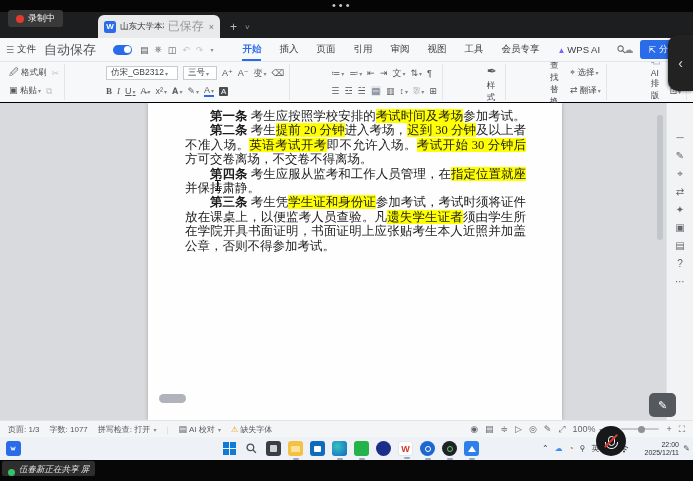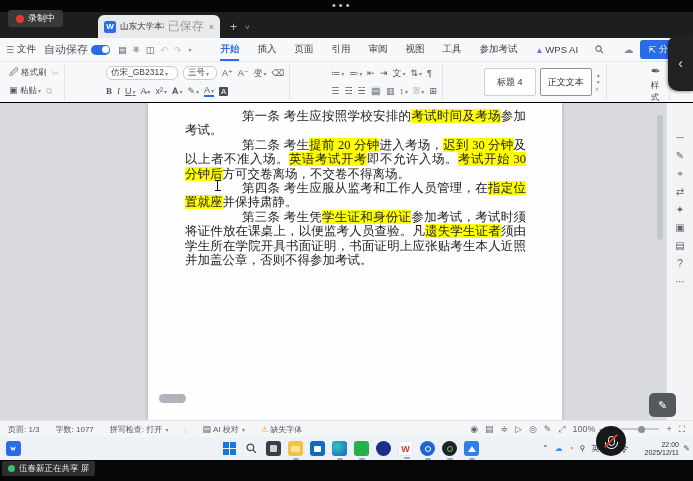--- a/index.html
+++ b/index.html
@@ -35,42 +35,42 @@
   .tab-title { font-size:8.5px; color:#333; white-space:nowrap; overflow:hidden; max-width:62px; }
   .tab-saved { font-size:12px; color:#999; white-space:nowrap; }
   .tab-x { font-size:9px; color:#777; margin-left:1px; }
   .newtab { color:#b9babc; font-size:12px; margin:0 0 4px 10px; }
   .tablist { color:#9b9c9e; font-size:8px; margin:0 0 6px 8px; }
 
   .menubar { height:24px; background:#f7f8f9; border-bottom:1px solid #e4e6e9; display:flex; align-items:center;
     font-size:9.5px; color:#3a3d42; padding:0 6px; position:relative; }
   .mb-file { display:flex; align-items:center; gap:3px; margin-right:8px; }
   .hamb { color:#6a6d72; font-size:9px; }
-  .autosave { display:flex; align-items:center; gap:3px; font-size:11px; color:#55585e; }
+  .autosave { display:flex; align-items:center; gap:17px; font-size:13px; color:#55585e; }
   .toggle { width:19px; height:10px; border-radius:5px; background:#2a6be9; position:relative; }
   .toggle::after { content:""; position:absolute; right:1.5px; top:1.5px; width:7px; height:7px; border-radius:50%; background:#fff; }
   .qicons { display:flex; align-items:center; gap:6px; margin:0 8px; color:#5b5e64; font-size:9px; }
   .qicons .dis { color:#c3c5c9; }
   .menus { display:flex; align-items:center; margin-left:12px; }
   .menu-item { padding:4px 9px; cursor:default; position:relative; }
   .menu-item.active { color:#2a6be9; font-weight:bold; }
   .menu-item.active::after { content:""; position:absolute; left:9px; right:9px; bottom:-1px; height:2px; background:#2a6be9; }
   .ai-tri { color:#7b61ff; font-size:8px; margin-right:2px; }
   .mb-search { color:#6a6d72; margin-left:8px; }
   .mb-right { position:absolute; right:6px; top:0; height:100%; display:flex; align-items:center; gap:7px; }
   .cloud-ic { color:#8a8d92; font-size:10px; }
   .share-btn { background:#2a6be9; color:#fff; border-radius:3px; font-size:9px; padding:3px 10px 3px 8px; display:flex; gap:3px; align-items:center; }
 
   .toolbar { height:41px; background:#f7f8f9; border-bottom:1px solid #000000; display:flex; align-items:stretch; padding:2px 4px;gap:36px; }
   .tgroup { display:flex; flex-direction:column; justify-content:space-around; padding:0 5px; border-right:1px solid #e3e5e8; }
   .trow { display:flex; align-items:center; gap:5px; height:16px; font-size:8.5px; color:#45484e; white-space:nowrap; }
   .tg-ic { font-size:9px; color:#55585e; }
   .dis { color:#c3c5c9 !important; }
   .dd { font-size:6px; color:#85888d; margin-left:1px; }
-  .selbox { border:1px solid #c8cbd0; background:#fff; border-radius:6px; display:flex; align-items:center;
+  .selbox { border:1px solid #c8cbd0; background:#fff; border-radius:0; display:flex; align-items:center;
     padding:1px 4px; font-size:8.5px; color:#3a3d42; height:14px; }
   .fx-b { font-weight:bold; font-family:"Liberation Serif",serif; }
   .fx-i { font-style:italic; font-family:"Liberation Serif",serif; }
   .fx-u { text-decoration:underline; }
   .fcolor { border-bottom:2px solid #2a6be9; line-height:8px; }
   .shadebox { background:#4a4d52; color:#fff; padding:0 2px; border-radius:1px; font-size:8px; }
   .alit { font-size:9px; color:#55585e; }
   .alit.sel { background:#dfe5ee; border-radius:2px; padding:0 1px; }
   .style-box { width:52px; height:28px; background:#fff; border:1px solid #cdd0d5; border-radius:2px;
     display:flex; align-items:center; justify-content:center; font-size:9px; color:#333; }
@@ -82,56 +82,56 @@
   .bigbtn .tg-ic { font-size:12px; }
   .twocol { display:flex; flex-direction:column; justify-content:space-around; }
 
   .canvas { flex:1; background:#d8dadd; position:relative; overflow:hidden; }
   .page { position:absolute; left:148px; top:0; width:414px; height:100%; background:#fefefe;
     box-shadow:0 0 4px rgba(0,0,0,.25); padding:6px 36px 0 37px; overflow:hidden; }
   .doc { font-family:"Liberation Serif","DejaVu Serif",serif; color:#1c1c1c; }
   .doc-attach { font-size:11.5px; margin-bottom:2px; }
   .doc-title { font-size:18px; font-weight:bold; text-align:center; margin:6px 0 8px; letter-spacing:1px; }
   .doc-para { font-size:12.5px; line-height:14.4px; text-align:justify; text-indent:2em; }
-  .doc-para .bold { font-weight:normal;margin-left:32px; }
+  .doc-para .bold { font-weight:bold; }
   .doc-para .hl { background:#ffff00; }
   .ibeam { position:absolute; left:217px; top:77px; width:1.4px; height:11px; background:#111; }
   .ibeam::before,.ibeam::after { content:""; position:absolute; left:-2px; width:5.5px; height:1.3px; background:#111; }
   .ibeam::after { bottom:0; }
   .collab-pill { position:absolute; left:159px; top:291px; width:27px; height:9px; border-radius:5px;
     background:#a7abb1; opacity:.9; }
   .vscroll { position:absolute; right:30px; top:12px; width:6px; height:125px; border-radius:3px; background:#c2c5ca; }
   .right-strip { position:absolute; right:0; top:0; width:27px; height:100%; background:#f2f3f5;
     border-left:1px solid #e0e2e5; display:flex; flex-direction:column; align-items:center; gap:8px; padding-top:30px;
     color:#63666c; font-size:10px; }
   .right-strip .st-i { line-height:10px; }
 
   .statusbar { height:17px; background:#f4f5f7; border-top:1px solid #e1e3e6; display:flex; align-items:center;
-    font-size:8px; color:#55585e; padding:0 8px; gap:16px; }
+    font-size:8px; color:#55585e; padding:0 8px; gap:10px; }
   .sb-sep { color:#d4d6da; }
   .warn { color:#e59a12; font-size:8px; }
   .sb-right { margin-left:auto; display:flex; align-items:center; gap:7px; color:#63666c; font-size:9px; }
   .zoom-track { width:38px; height:2px; background:#c6c9ce; border-radius:1px; position:relative; }
   .zoom-knob { position:absolute; left:17px; top:-2.4px; width:7px; height:7px; border-radius:50%; background:#8e9196; }
 
   .taskbar { position:absolute; left:0; top:437px; width:693px; height:23px; background:#eef1f6;
     display:flex; align-items:center; }
   .tb-left { position:absolute; left:6px; display:flex; }
   .tb-center { position:absolute; left:222px; display:flex; align-items:center; gap:7px; }
   .tb-app { width:15px; height:15px; border-radius:3px; display:flex; align-items:center; justify-content:center; position:relative; }
   .run::after { content:""; position:absolute; bottom:-3.5px; left:4.5px; width:6px; height:2px; border-radius:1px; background:#9aa7bd; }
   .win-grid { display:grid; grid-template-columns:6px 6px; grid-template-rows:6px 6px; gap:1px; }
   .win-grid i { background:#0f7bd7; }
   .tb-tray { position:absolute; right:64px; display:flex; align-items:center; gap:6px; font-size:8px; color:#3c3f44; }
   .clock { position:absolute; right:14px; text-align:right; font-size:7px; color:#2e3136; line-height:8px; }
   .tray-pen { position:absolute; right:3px; color:#55585e; font-size:8px; }
 
   .bottom-strip { position:absolute; left:0; top:460px; width:693px; height:21px; background:#070707; }
   .share-pill { position:absolute; left:2px; top:1px; height:15px; background:#2e2e2e; border-radius:2px;
-    display:flex; align-items:center; gap:4px; padding:0 6px; }
+    display:flex; align-items:flex-end; gap:4px; padding:0 6px;font-style:italic; }
   .share-person { width:7px; height:7px; border-radius:50%; background:#36c26a; }
   .share-pill span { color:#e8e8e8; font-size:8.5px; white-space:nowrap; }
 
   svg { display:block; }
 </style>
 </head>
 <body>
 
 <div class="screen">
 
@@ -173,21 +173,21 @@
         <span class="dd">▾</span>
       </div>
       <div class="menus">
         <span class="menu-item active">开始</span>
         <span class="menu-item">插入</span>
         <span class="menu-item">页面</span>
         <span class="menu-item">引用</span>
         <span class="menu-item">审阅</span>
         <span class="menu-item">视图</span>
         <span class="menu-item">工具</span>
-        <span class="menu-item">参加考试</span>
+        <span class="menu-item">会员专享</span>
         <span class="menu-item"><i class="ai-tri">▲</i><span>WPS AI</span></span>
       </div>
       <span class="mb-search">
         <svg width="9" height="9" viewBox="0 0 10 10">
             <circle cx="4" cy="4" r="3" fill="none" stroke="#6a6d72" stroke-width="1.2"></circle>
             <line x1="6.2" y1="6.2" x2="9" y2="9" stroke="#6a6d72" stroke-width="1.2"></line>
           </svg>
       </span>
       <div class="mb-right">
         <span class="cloud-ic">☁</span>
@@ -253,29 +253,20 @@
           <span class="alit">☲</span>
           <span class="alit">☱</span>
           <span class="alit sel">▤</span>
           <span class="alit">▥</span>
           <span class="alit">↕<span class="dd">▾</span></span>
           <span class="alit">⛆<span class="dd">▾</span></span>
           <span class="alit">⊞</span>
         </div>
       </div>
 
-      <div class="tgroup g-styles">
-        <span class="style-box">标题 4</span>
-        <span class="style-box cur">正文文本</span>
-        <span class="mini-arrows">
-            <span>▲</span>
-            <span>▼</span>
-            <span>≡</span>
-          </span>
-      </div>
 
       <div class="tgroup">
         <div class="bigbtn">
           <span class="tg-ic">✒</span>
           <span><span>样式集</span><span class="dd">▾</span></span>
         </div>
       </div>
 
       <div class="tgroup" style="flex-direction:row; gap:6px;">
         <div class="bigbtn">

